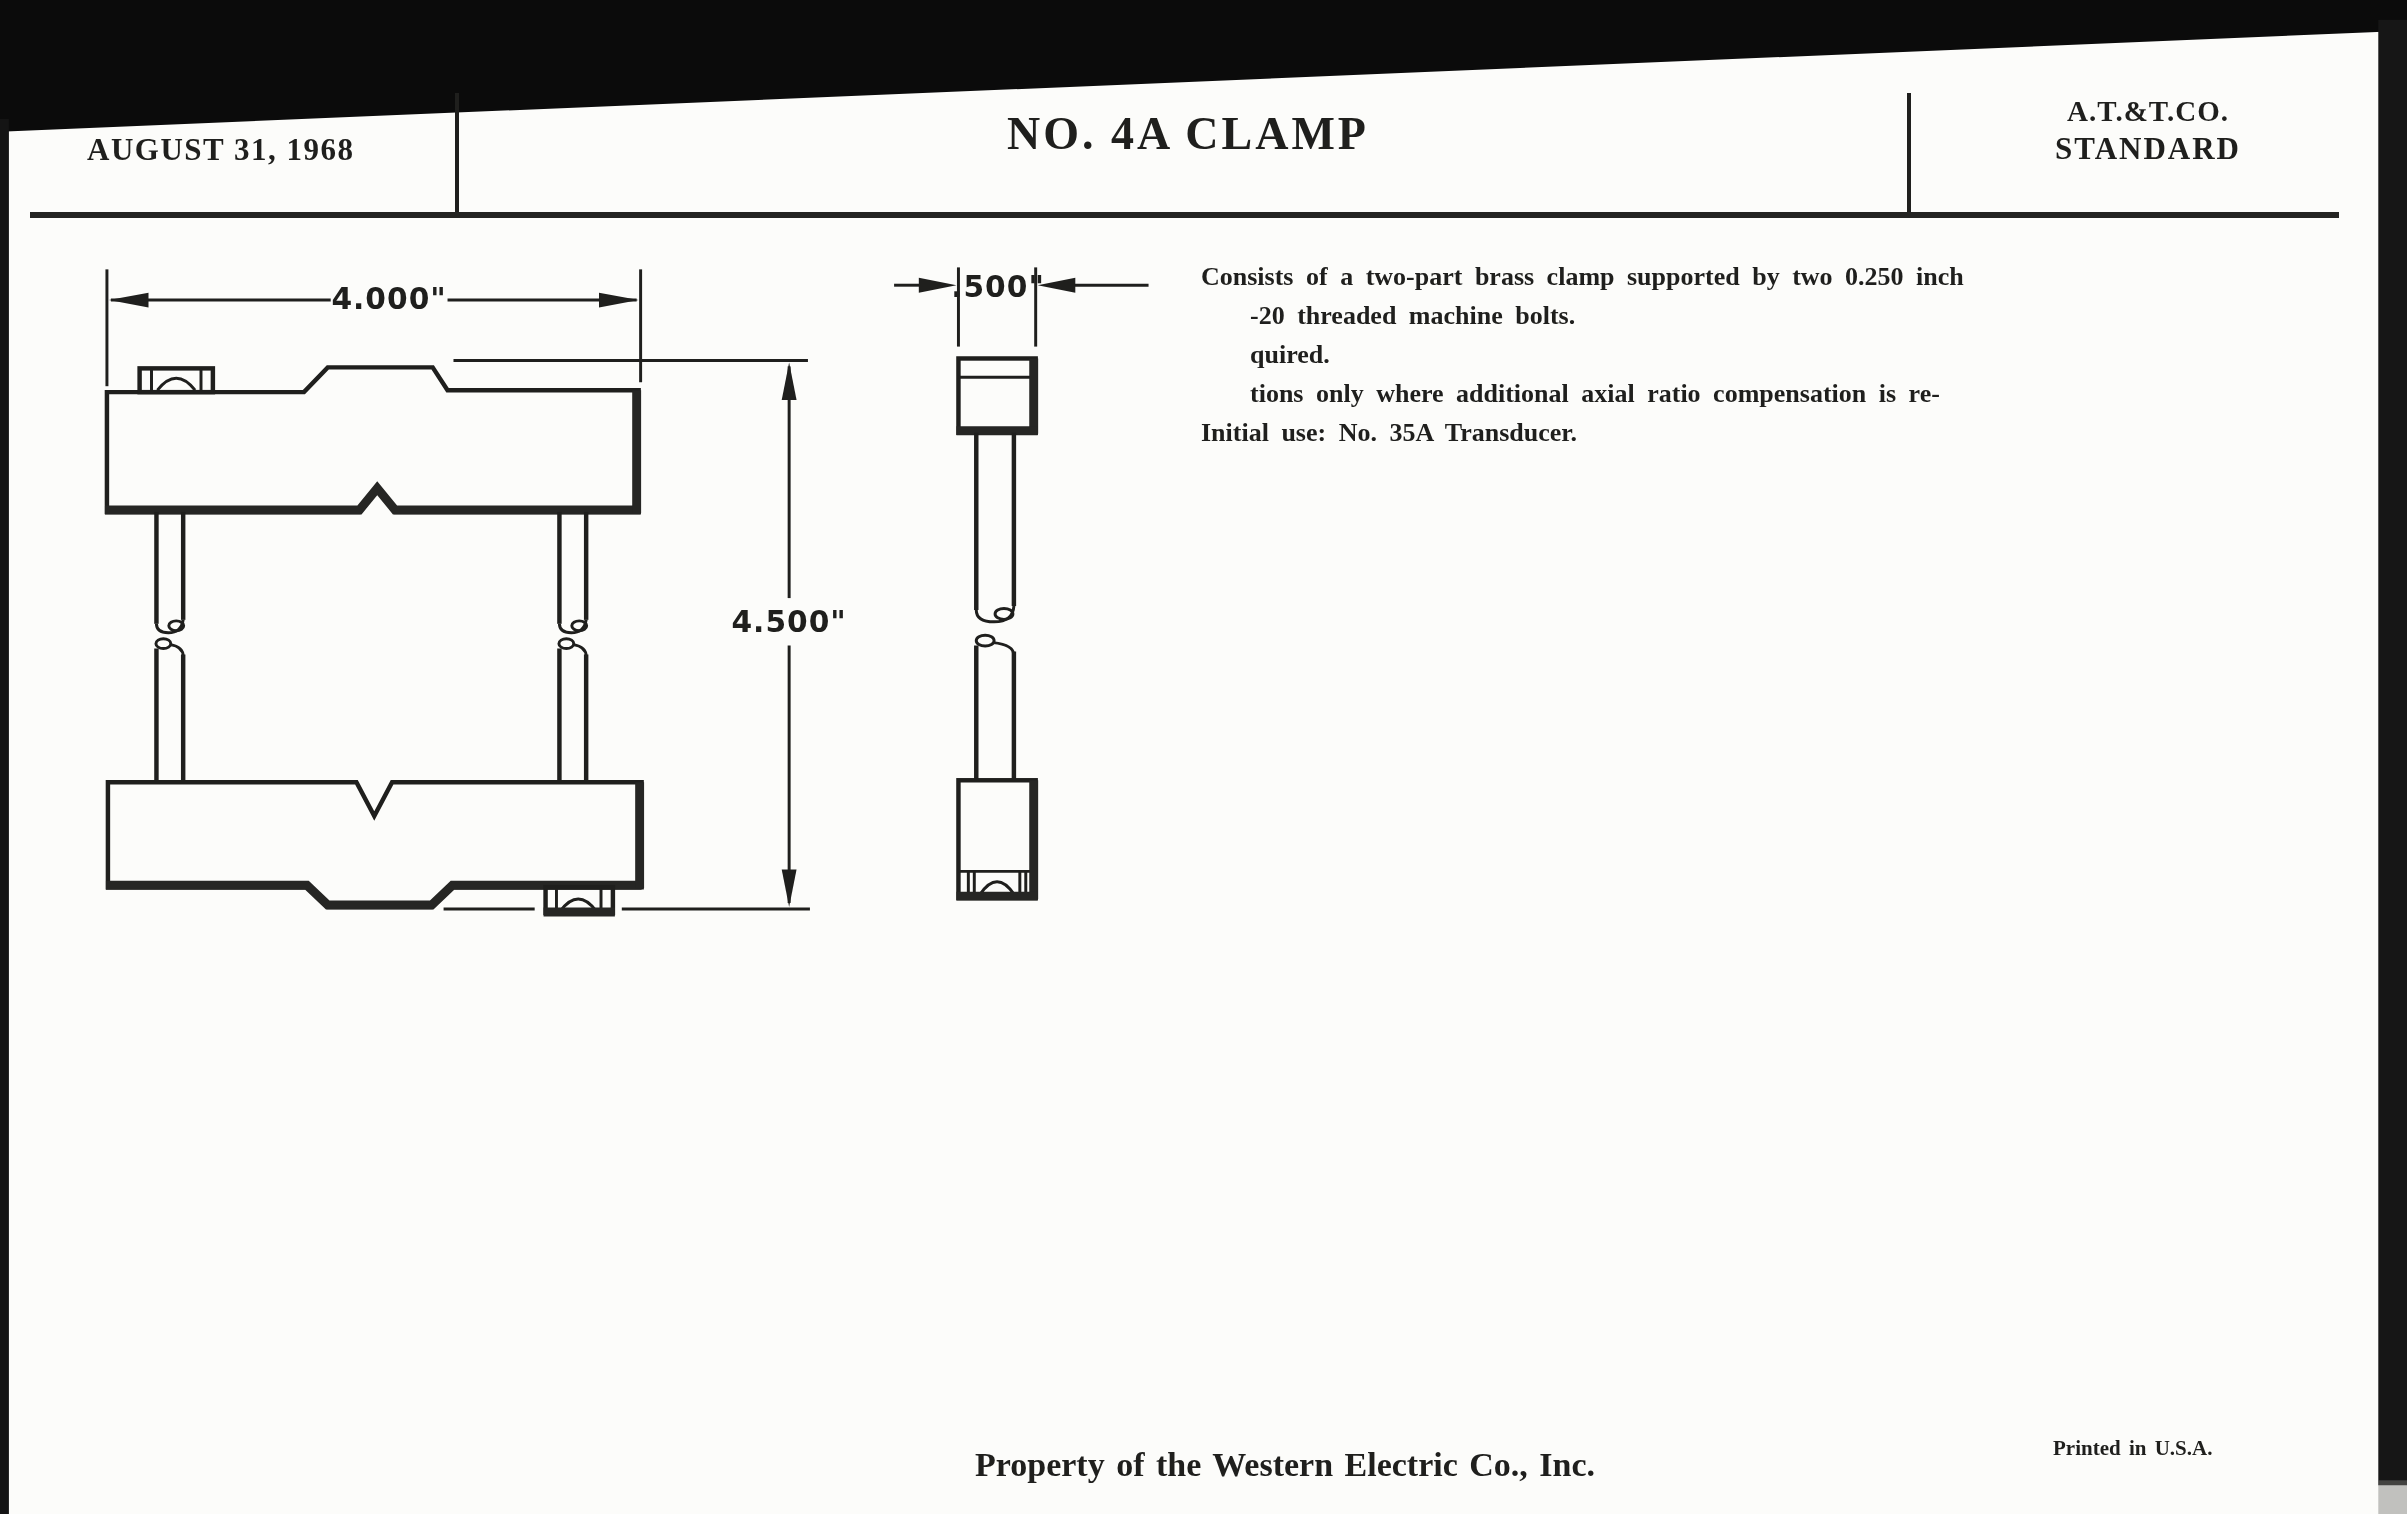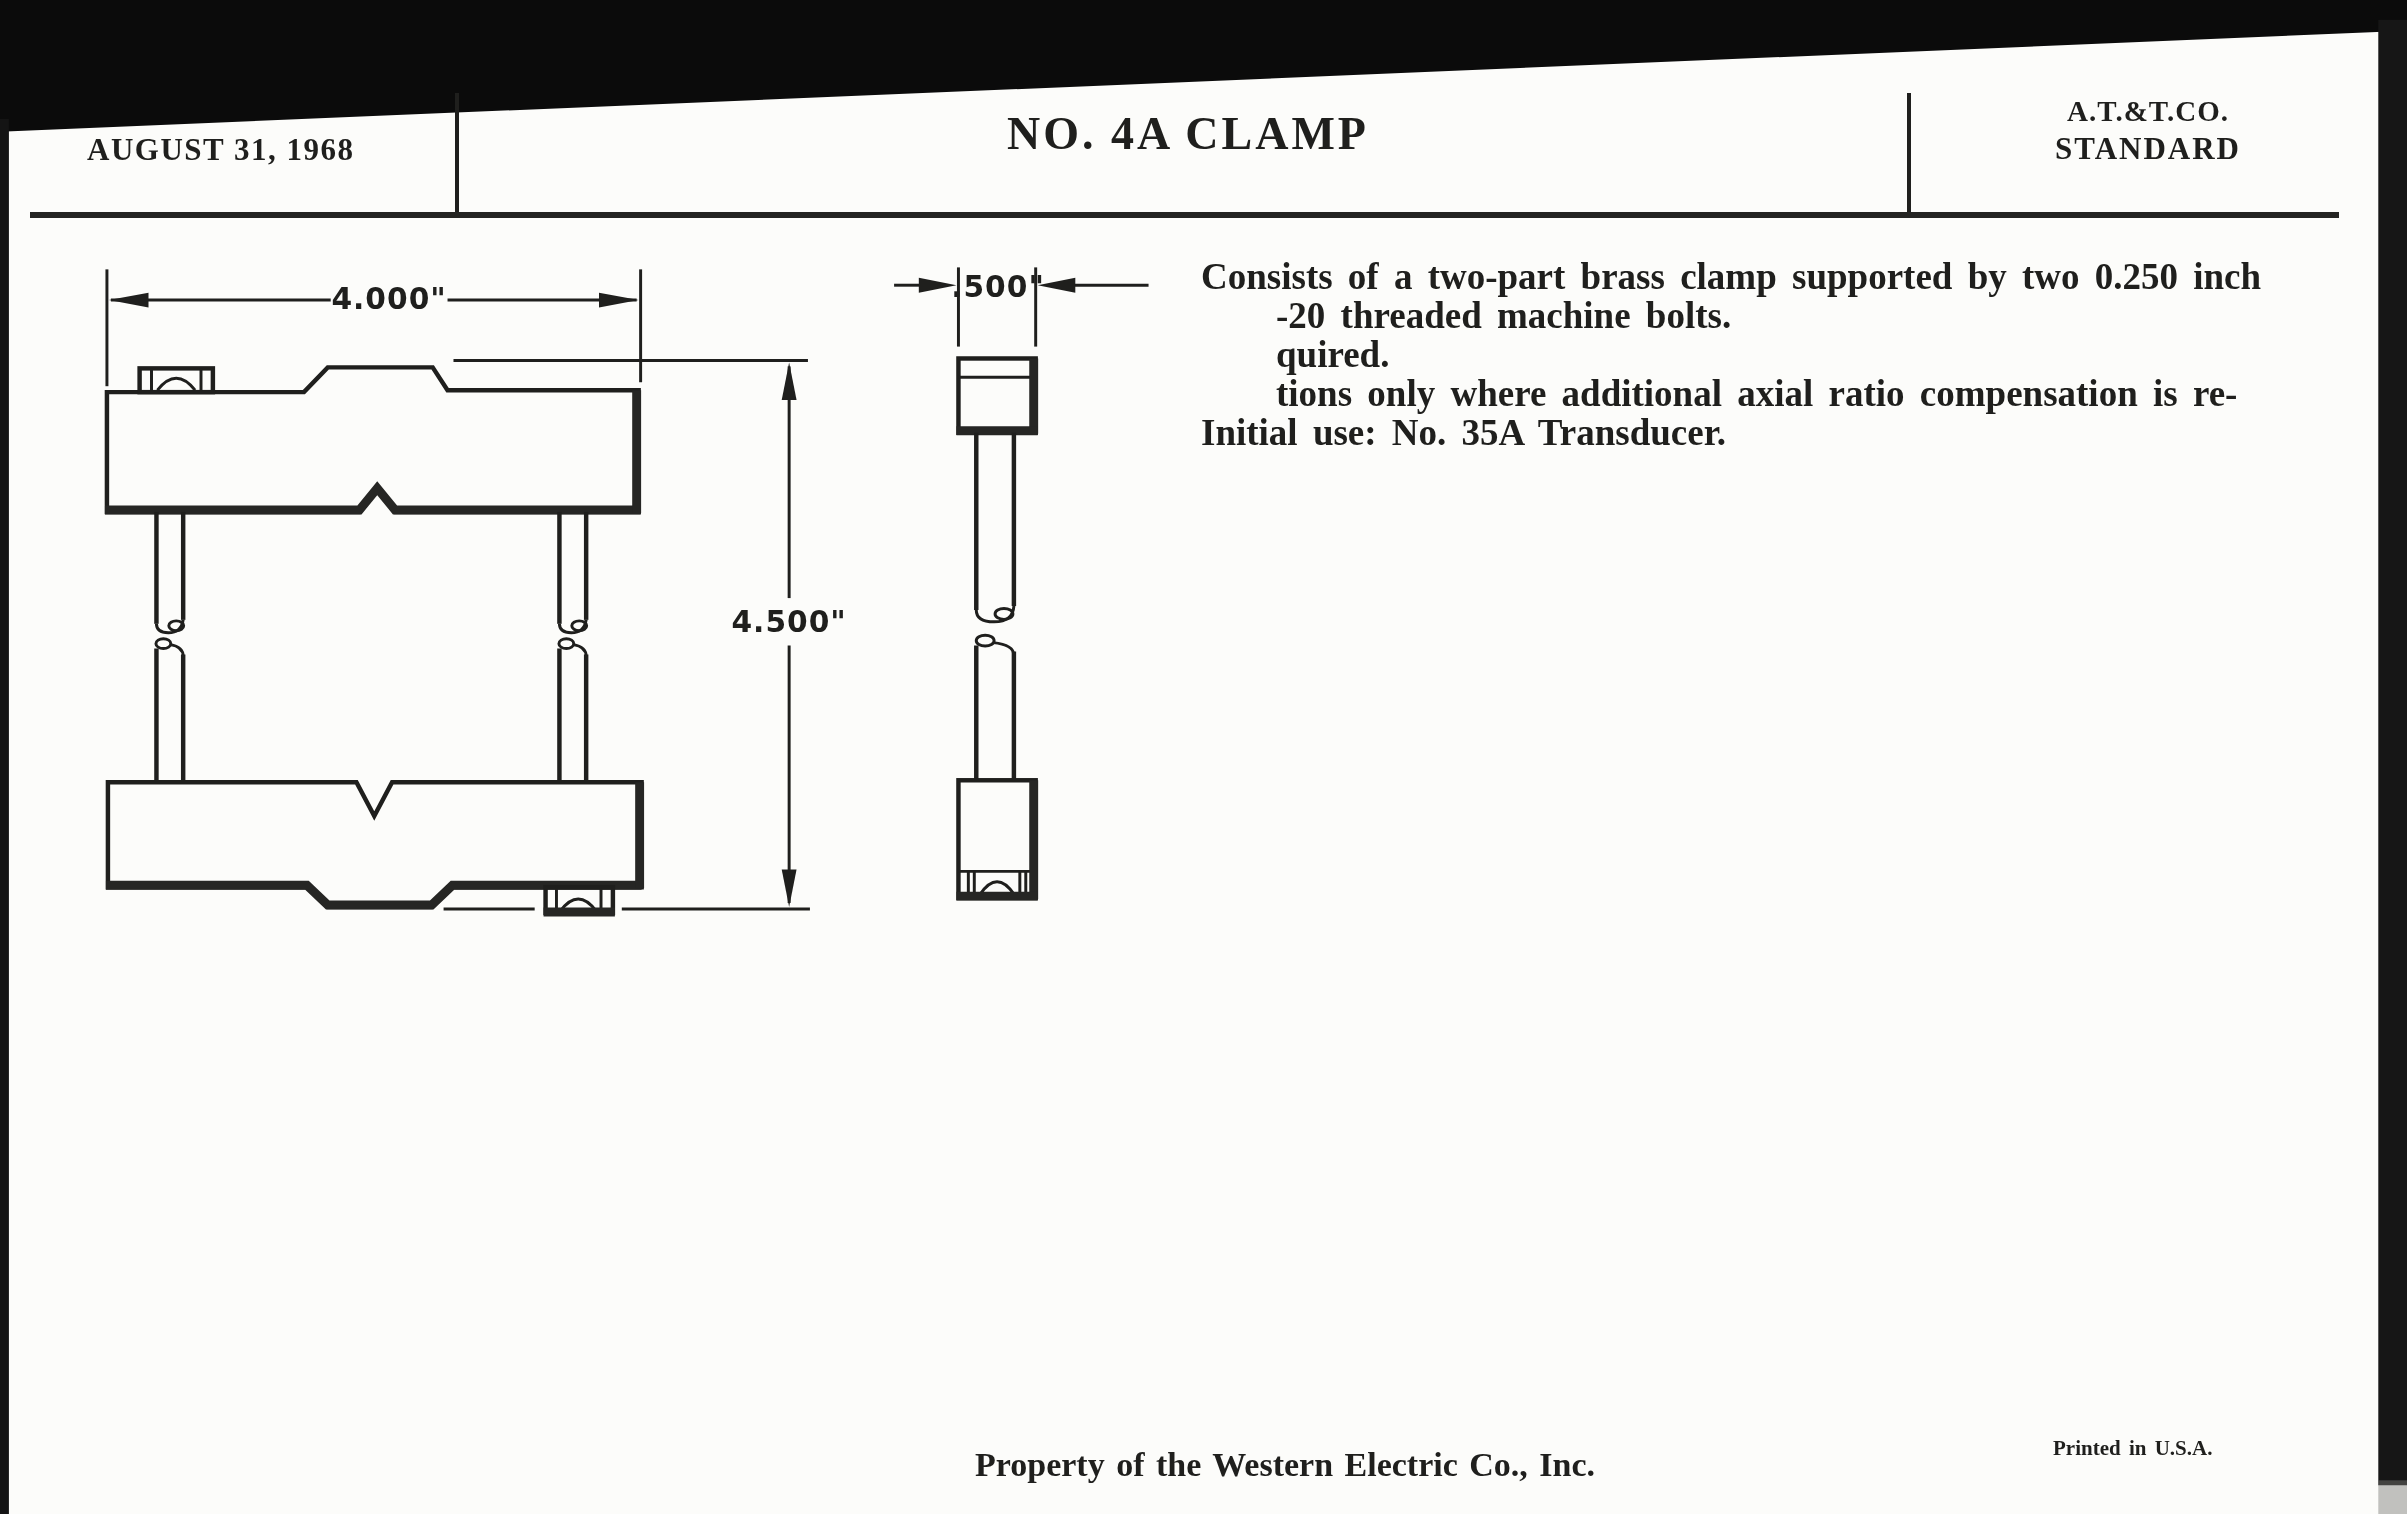--- a/index.html
+++ b/index.html
@@ -24,22 +24,22 @@
   .title{left:1188px;top:107px;transform:translateX(-50%);font-size:46px;font-weight:bold;letter-spacing:3px;}
   .org{left:2122px;top:93px;transform:translateX(-50%);text-align:center;font-weight:bold;margin-left:26px;}
   .org .l1{font-size:29px;line-height:37px;letter-spacing:1px;}
   .org .l2{font-size:31px;line-height:37px;letter-spacing:2px;}
   .vrule{position:absolute;width:4px;background:var(--ink);z-index:2;}
   .vrule.left{left:455px;top:93px;height:121px;}
   .vrule.right{left:1907px;top:93px;height:119px;}
   .hrule{position:absolute;left:30px;top:212px;width:2309px;height:6px;background:#242422;z-index:2;}
 
   
-  .desc{left:1201px;top:257px;width:1119px;font-size:37px;font-weight:bold;line-height:39px;word-spacing:6px;white-space:nowrap;}
-  .desc .indent-1{margin-left:75px;}
+  .desc{left:1201px;top:257px;width:1119px;font-size:26px;font-weight:bold;line-height:39px;word-spacing:6px;white-space:nowrap;}
+  .desc .indent-1{margin-left:49px;}
 
   
   .footer-property{left:975px;top:1446px;font-size:34px;font-weight:bold;word-spacing:3px;}
   .footer-printed{left:2053px;top:1436px;font-size:21px;font-weight:bold;word-spacing:3px;}
 
   
   .ln{stroke:var(--ink);fill:none;stroke-width:4.5;}
   .thin{stroke:var(--ink);fill:none;stroke-width:3;}
   .thick{stroke:#262624;fill:none;stroke-width:9;}
   .ah{fill:var(--ink);stroke:none;}

